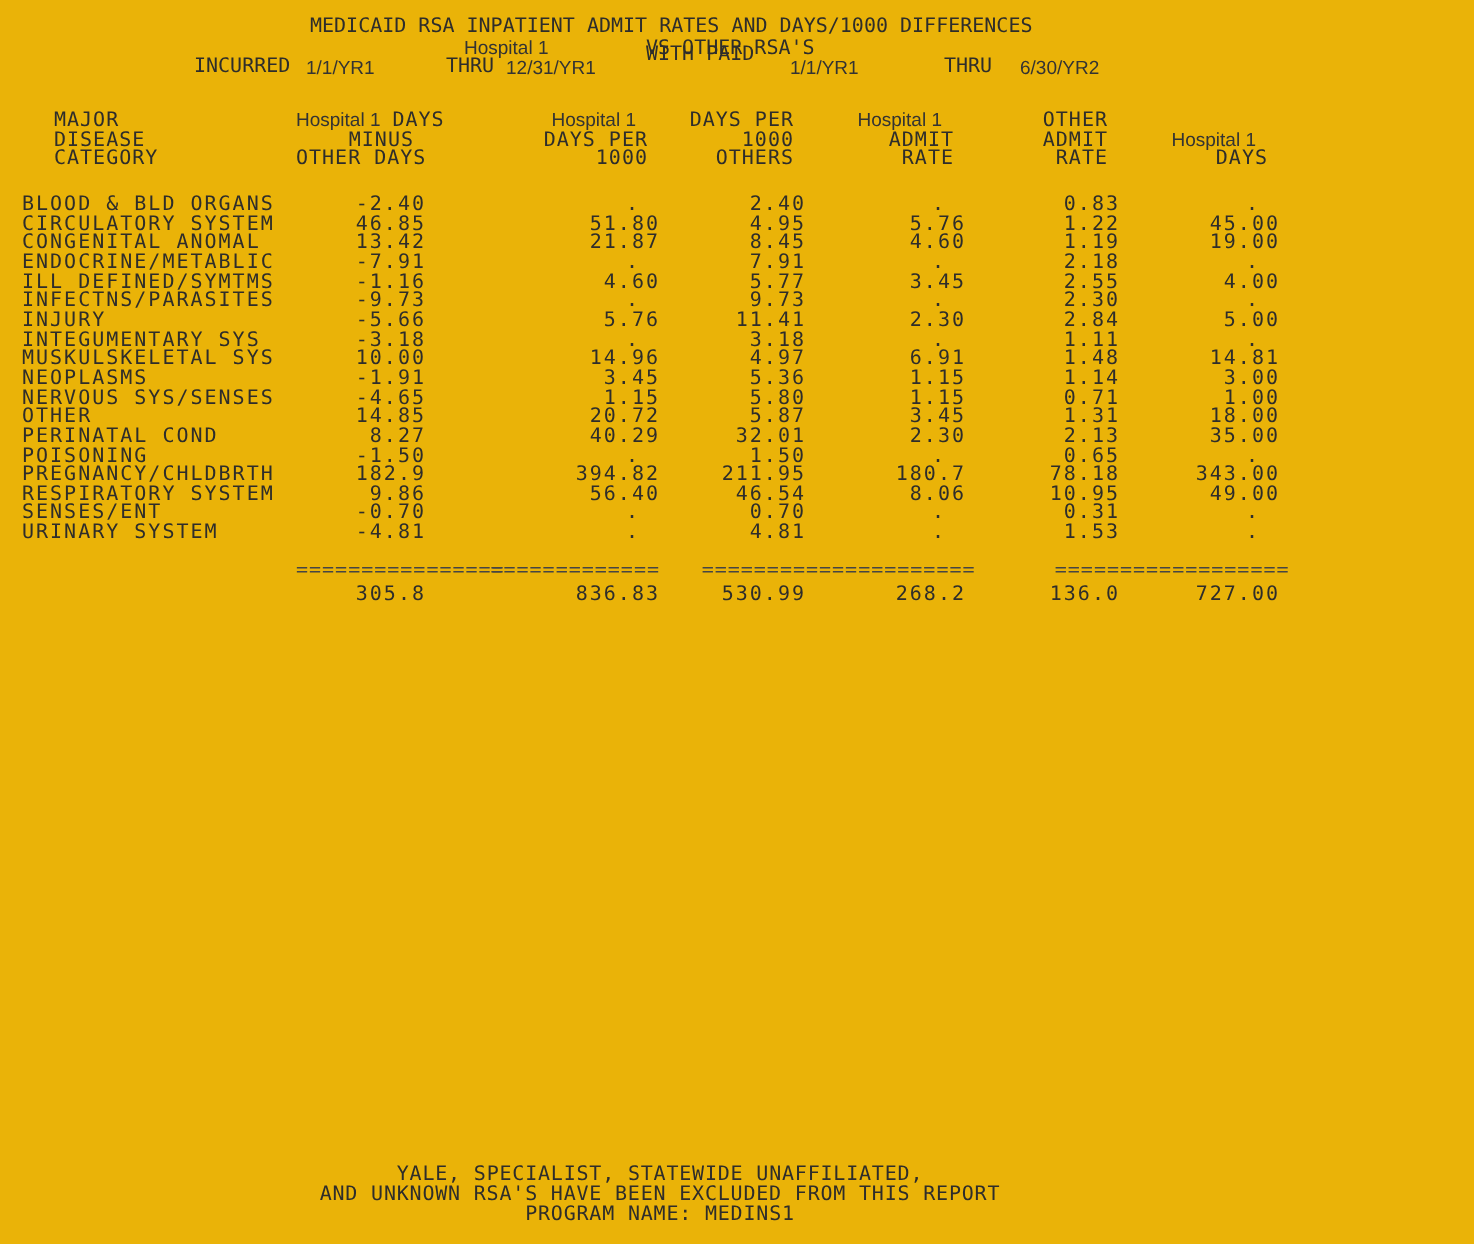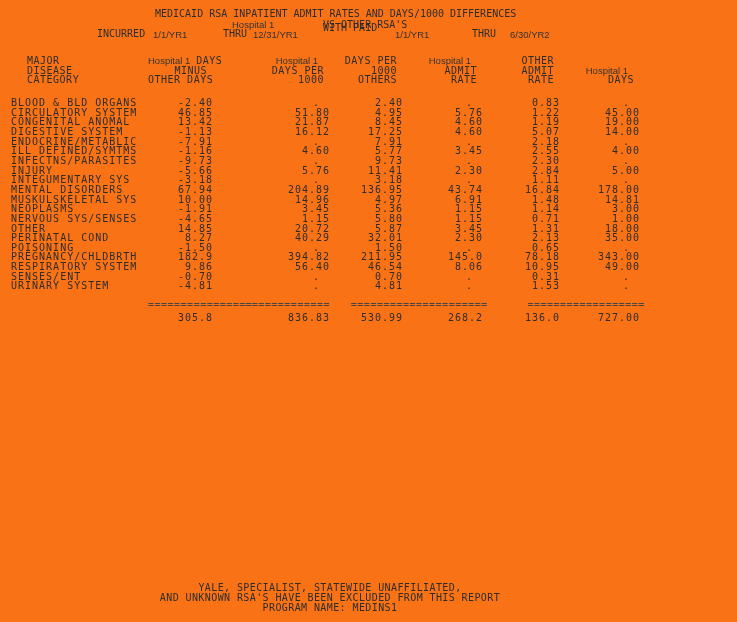--- a/index.html
+++ b/index.html
@@ -1,20 +1,20 @@
 <!DOCTYPE html>
 <html><head>
 <meta charset="utf-8">
 <style>
   html,body{margin:0;padding:0;}
   body{background:#e8e6e2;}
   .page{
     position:relative;
     width:737px;height:622px;
-    background:#f97316;
+    background:#eab308;
     overflow:hidden;
     font-family:"DejaVu Sans Mono", monospace;
     color:#2e2d2b;
   }
   .abs{position:absolute;white-space:pre;}
   .mono10{font-size:10px;line-height:10px;letter-spacing:0;}
   .ov{font-family:"Liberation Sans", sans-serif;font-size:9.5px;letter-spacing:0;color:#333;margin-right:6px;}
   .ov:empty{margin-right:0;}
   .ovt{font-family:"Liberation Sans", sans-serif;font-size:9.5px;letter-spacing:0;color:#333;}
 
@@ -121,29 +121,20 @@
         <tr>
           <td class="cat">CONGENITAL ANOMAL</td>
           <td class="num">13.42</td>
           <td class="num">21.87</td>
           <td class="num">8.45</td>
           <td class="num">4.60</td>
           <td class="num">1.19</td>
           <td class="num">19.00</td>
         </tr>
         <tr>
-          <td class="cat">DIGESTIVE SYSTEM</td>
-          <td class="num">-1.13</td>
-          <td class="num">16.12</td>
-          <td class="num">17.25</td>
-          <td class="num">4.60</td>
-          <td class="num">5.07</td>
-          <td class="num">14.00</td>
-        </tr>
-        <tr>
           <td class="cat">ENDOCRINE/METABLIC</td>
           <td class="num">-7.91</td>
           <td class="num dot">.</td>
           <td class="num">7.91</td>
           <td class="num dot">.</td>
           <td class="num">2.18</td>
           <td class="num dot">.</td>
         </tr>
         <tr>
           <td class="cat">ILL DEFINED/SYMTMS</td>
@@ -175,29 +166,20 @@
         <tr>
           <td class="cat">INTEGUMENTARY SYS</td>
           <td class="num">-3.18</td>
           <td class="num dot">.</td>
           <td class="num">3.18</td>
           <td class="num dot">.</td>
           <td class="num">1.11</td>
           <td class="num dot">.</td>
         </tr>
         <tr>
-          <td class="cat">MENTAL DISORDERS</td>
-          <td class="num">67.94</td>
-          <td class="num">204.89</td>
-          <td class="num">136.95</td>
-          <td class="num">43.74</td>
-          <td class="num">16.84</td>
-          <td class="num">178.00</td>
-        </tr>
-        <tr>
           <td class="cat">MUSKULSKELETAL SYS</td>
           <td class="num">10.00</td>
           <td class="num">14.96</td>
           <td class="num">4.97</td>
           <td class="num">6.91</td>
           <td class="num">1.48</td>
           <td class="num">14.81</td>
         </tr>
         <tr>
           <td class="cat">NEOPLASMS</td>
@@ -242,21 +224,21 @@
           <td class="num">1.50</td>
           <td class="num dot">.</td>
           <td class="num">0.65</td>
           <td class="num dot">.</td>
         </tr>
         <tr>
           <td class="cat">PREGNANCY/CHLDBRTH</td>
           <td class="num">182.9</td>
           <td class="num">394.82</td>
           <td class="num">211.95</td>
-          <td class="num">145.0</td>
+          <td class="num">180.7</td>
           <td class="num">78.18</td>
           <td class="num">343.00</td>
         </tr>
         <tr>
           <td class="cat">RESPIRATORY SYSTEM</td>
           <td class="num">9.86</td>
           <td class="num">56.40</td>
           <td class="num">46.54</td>
           <td class="num">8.06</td>
           <td class="num">10.95</td>

